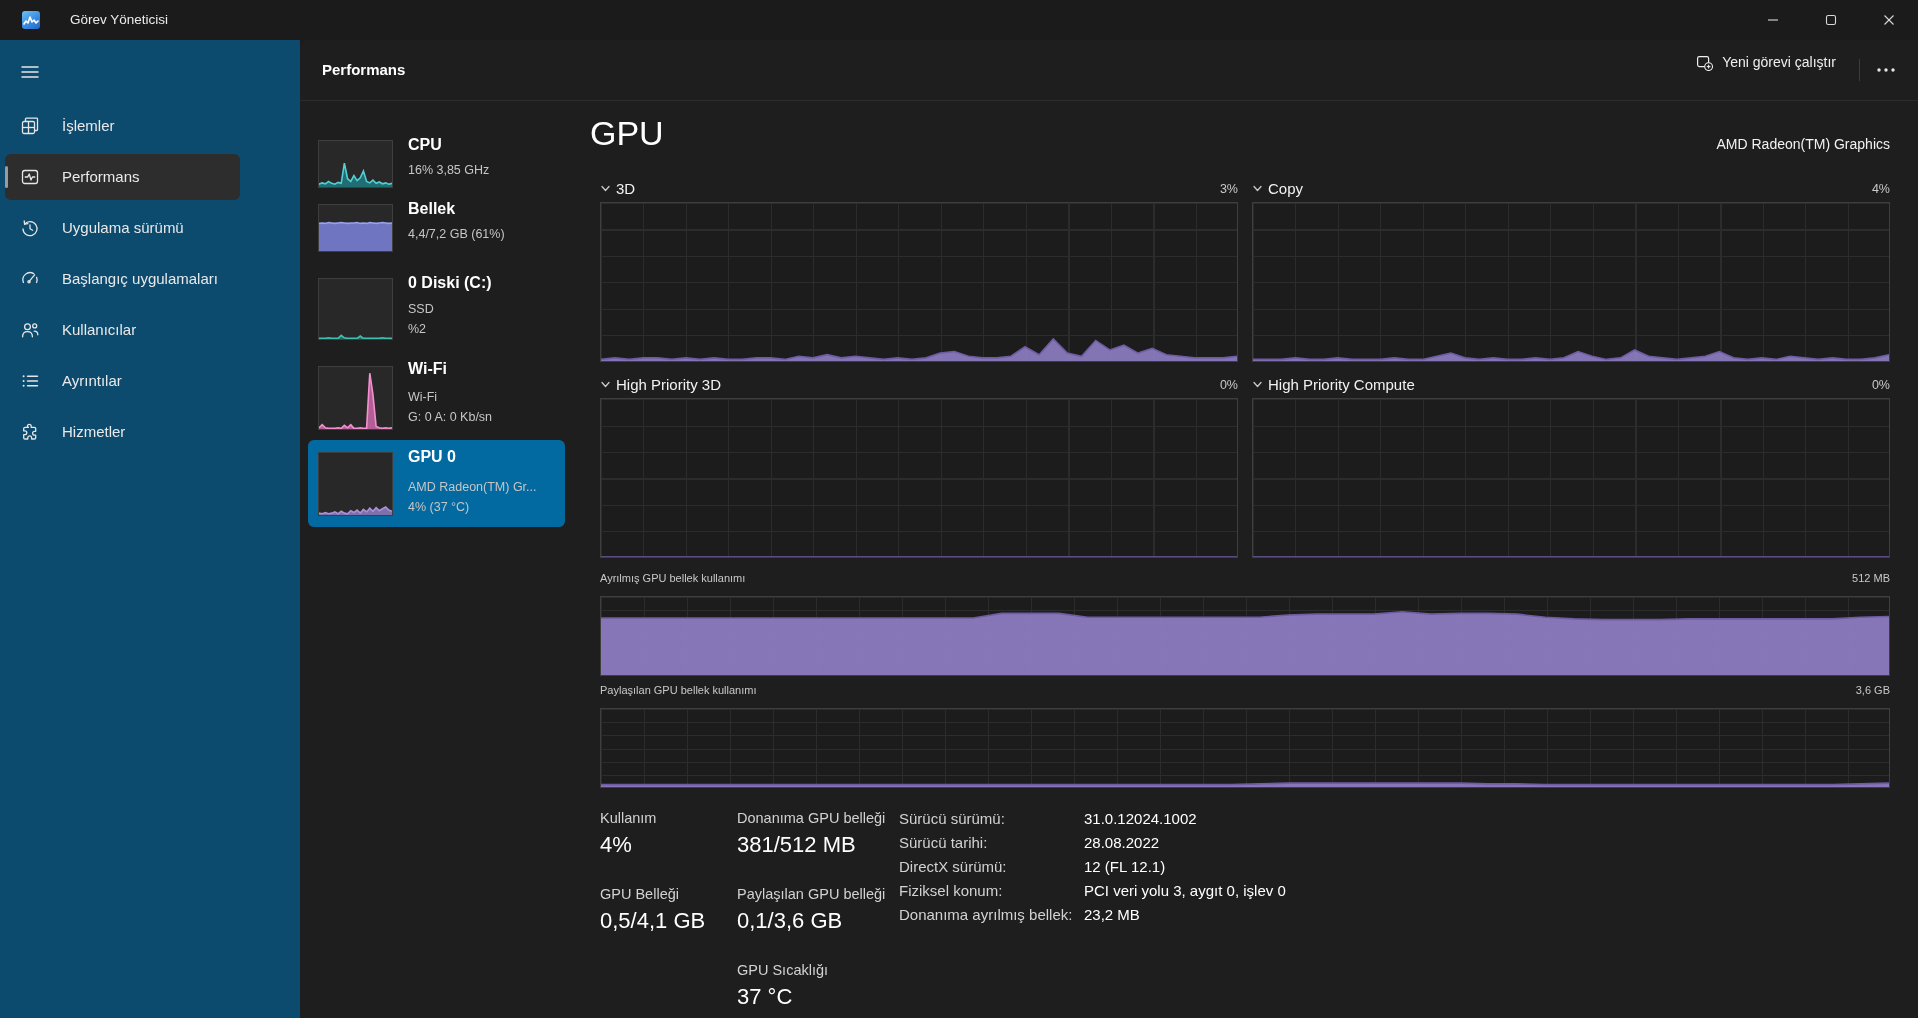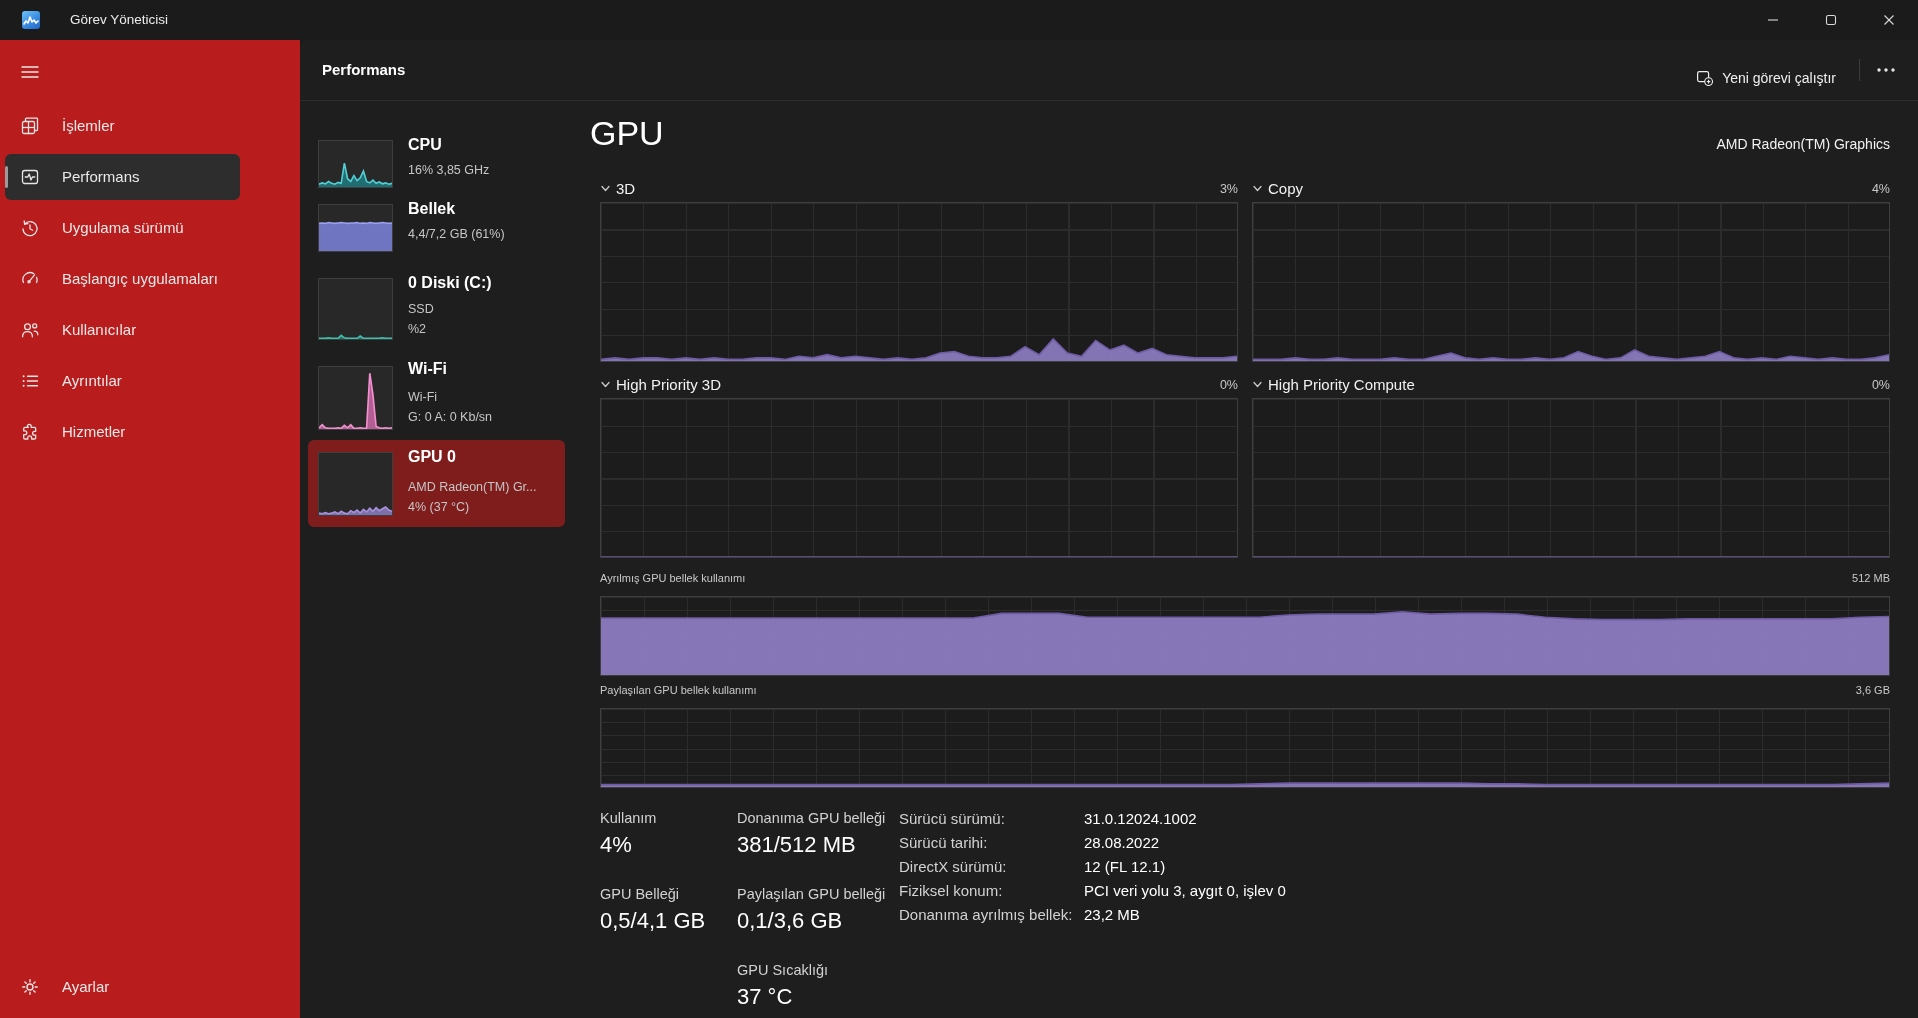--- a/index.html
+++ b/index.html
@@ -5,37 +5,37 @@
   html,body{margin:0;padding:0;background:#101010;}
   body{width:1918px;height:1018px;overflow:hidden;font-family:"Liberation Sans",sans-serif;
        -webkit-font-smoothing:antialiased;color:#fff;position:relative;background:#1b1b1b;}
   .titlebar{position:absolute;left:0;top:0;width:1918px;height:40px;background:#1b1b1b;}
   .app-icon{position:absolute;left:22px;top:11px;width:18px;height:18px;border-radius:3px;
             background:linear-gradient(145deg,#6ec2f7 0%,#3a8de0 55%,#2266c8 100%);}
   .app-icon svg{position:absolute;inset:0;}
   .win-title{position:absolute;left:70px;top:0;height:40px;line-height:40px;font-size:13.5px;color:#ececec;}
   .win-btn{position:absolute;top:0;width:58px;height:40px;display:flex;align-items:center;justify-content:center;background:transparent;border:none;cursor:default;}
   .win-btn svg{display:block;}
-  .sidebar{position:absolute;left:0;top:40px;width:300px;height:978px;background:#b91c1c;}
+  .sidebar{position:absolute;left:0;top:40px;width:300px;height:978px;background:#0c4a6e;}
   .hamburger{position:absolute;left:12px;top:14px;width:36px;height:36px;border-radius:5px;display:flex;align-items:center;justify-content:center;}
   .nav-list{position:absolute;left:0;top:63px;width:300px;}
   .nav-item{position:absolute;left:5px;width:235px;height:46px;border-radius:6px;cursor:default;}
   .nav-item.selected{background:#2d2d2d;}
   .nav-accent{position:absolute;left:0;top:12px;width:3px;height:22px;border-radius:2px;background:#9b9b9b;}
   .nav-icon{position:absolute;left:15px;top:13px;width:20px;height:20px;}
   .nav-label{position:absolute;left:57px;top:0;height:46px;line-height:46px;font-size:15px;color:#e9e9e9;white-space:nowrap;}
   .settings-item{position:absolute;left:5px;bottom:8px;width:235px;height:46px;border-radius:6px;}
   .panel{position:absolute;left:300px;top:40px;width:1618px;height:978px;background:#1e1e1e;border-top-left-radius:8px;}
   .panel-header{position:absolute;left:0;top:0;width:1618px;height:60px;border-bottom:1px solid #2c2c2c;}
   .panel-title{position:absolute;left:22px;top:0;height:60px;line-height:60px;font-size:15px;font-weight:700;color:#fff;}
-  .runtask{position:absolute;right:74px;top:14px;height:32px;display:flex;align-items:flex-end;gap:9px;background:transparent;border:none;color:#f0f0f0;font-size:14px;font-family:inherit;padding:0 8px;border-radius:4px;cursor:default;white-space:nowrap;}
+  .runtask{position:absolute;right:74px;top:14px;height:32px;display:flex;align-items:flex-start;gap:9px;background:transparent;border:none;color:#f0f0f0;font-size:14px;font-family:inherit;padding:0 8px;border-radius:4px;cursor:default;white-space:nowrap;}
   .hdr-sep{position:absolute;right:58px;top:19px;width:1px;height:22px;background:#3c3c3c;}
   .more-btn{position:absolute;right:12px;top:14px;width:40px;height:32px;display:flex;align-items:center;justify-content:center;background:transparent;border:none;border-radius:4px;cursor:default;}
   .perf-item{position:absolute;left:8px;width:257px;border-radius:6px;cursor:default;}
-  .perf-item.selected{background:#7f1d1d;}
+  .perf-item.selected{background:#0369a1;}
   .mini-tile{position:absolute;left:10px;width:75px;background:#282828;border:1px solid #3e3e3e;box-sizing:border-box;}
   .mini-tile svg{position:absolute;inset:0;width:100%;height:100%;}
   .perf-title{position:absolute;left:100px;font-size:16px;font-weight:700;color:#fff;white-space:nowrap;}
   .perf-line{position:absolute;left:100px;font-size:12.5px;color:#c6c6c6;white-space:nowrap;}
   .gpu-title{position:absolute;left:290px;top:74px;font-size:34px;font-weight:500;color:#fff;}
   .gpu-device{position:absolute;right:28px;top:96px;font-size:14px;color:#f2f2f2;}
   .chart{position:absolute;background:#1c1c1c;border:1px solid #3e3e3e;box-sizing:border-box;overflow:hidden;}
   .chart svg{position:absolute;inset:0;width:100%;height:100%;display:block;}
   .grid-lg{background-image:repeating-linear-gradient(90deg,#2c2c2c 0 1px,transparent 1px 42.5px),
                             repeating-linear-gradient(180deg,#2c2c2c 0 1px,transparent 1px 26.5px);}
@@ -157,31 +157,20 @@
           </svg></span>
         <span class="nav-label">Ayrıntılar</span>
       </div>
       <div class="nav-item" style="top: 306px;">
         <span class="nav-icon"><svg width="20" height="20" viewBox="0 0 20 20">
             <path d="M7.4 4.2 a1.9 1.9 0 0 1 3.8 0 v1.2 h3.2 a1.3 1.3 0 0 1 1.3 1.3 v2.6 h-1.2 a1.9 1.9 0 0 0 0 3.8 h1.2 v2.6 a1.3 1.3 0 0 1 -1.3 1.3 h-2.8 v-1.2 a1.9 1.9 0 0 0 -3.8 0 v1.2 h-2.8 a1.3 1.3 0 0 1 -1.3 -1.3 v-3 h1.2 a1.9 1.9 0 0 0 0 -3.8 h-1.2 v-2.2 a1.3 1.3 0 0 1 1.3 -1.3 h3.4 z" fill="none" stroke="#e6e6e6" stroke-width="1.3" stroke-linejoin="round"></path>
           </svg></span>
         <span class="nav-label">Hizmetler</span>
       </div>
     </div>
-  <div class="settings-item nav-item">
-    <span class="nav-icon">
-      <svg width="20" height="20" viewBox="0 0 20 20">
-          <g stroke="#e6e6e6" stroke-width="1.4" fill="none" stroke-linecap="round">
-            <circle cx="10" cy="10" r="3"></circle>
-            <path d="M10 2.8 v2 M10 15.2 v2 M2.8 10 h2 M15.2 10 h2 M4.9 4.9 l1.4 1.4 M13.7 13.7 l1.4 1.4 M15.1 4.9 l-1.4 1.4 M6.3 13.7 l-1.4 1.4"></path>
-          </g>
-        </svg>
-    </span>
-    <span class="nav-label">Ayarlar</span>
-  </div>
 </div>
 
 <div class="panel">
   <div class="panel-header">
     <div class="panel-title">Performans</div>
     <button class="runtask">
       <svg width="17" height="17" viewBox="0 0 17 17">
           <rect x="1.6" y="2.6" width="11" height="10" rx="1.8" fill="none" stroke="#f0f0f0" stroke-width="1.2"></rect>
           <circle cx="12.6" cy="12.6" r="3.9" fill="#1e1e1e" stroke="#f0f0f0" stroke-width="1.1"></circle>
           <line x1="12.6" y1="10.8" x2="12.6" y2="14.4" stroke="#f0f0f0" stroke-width="1.1"></line>

